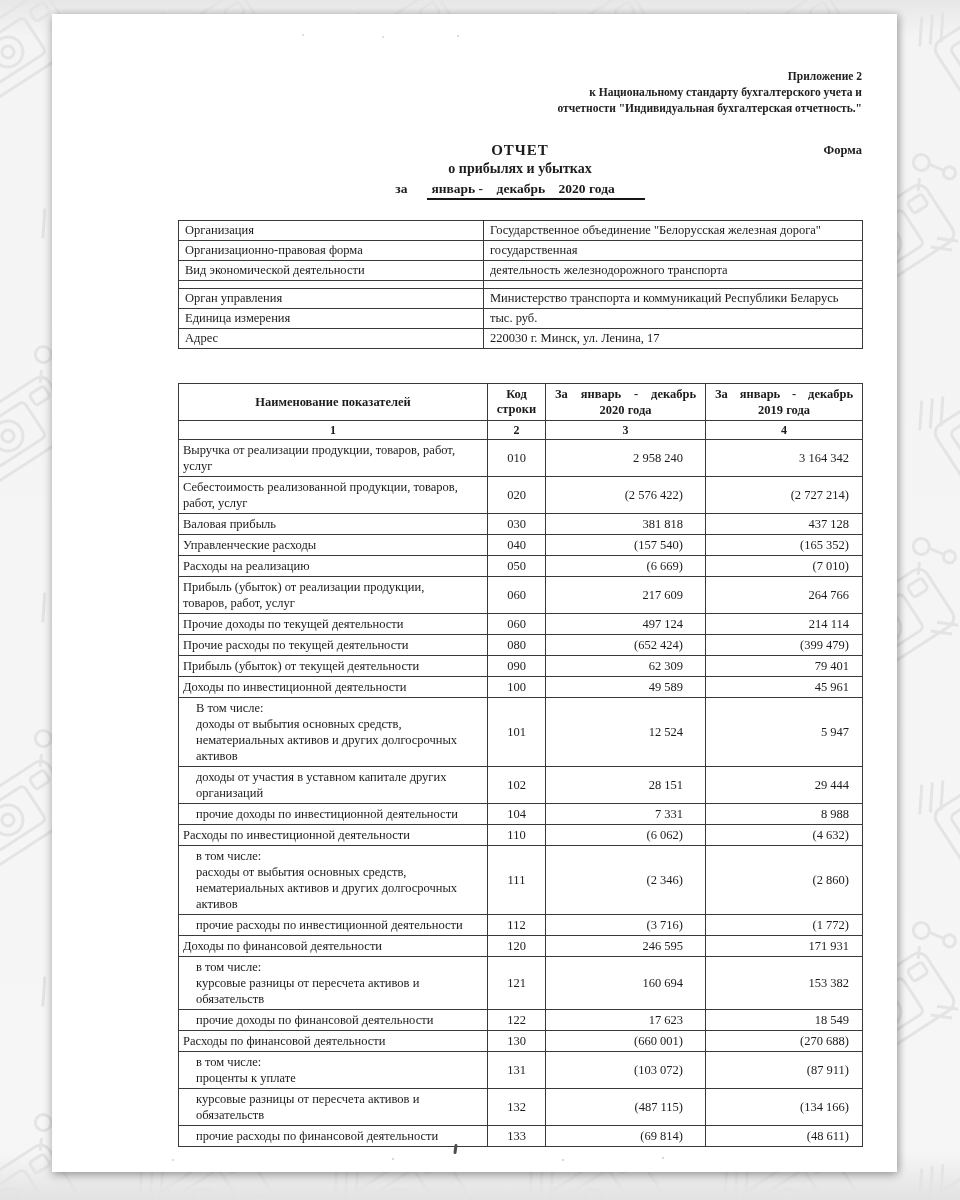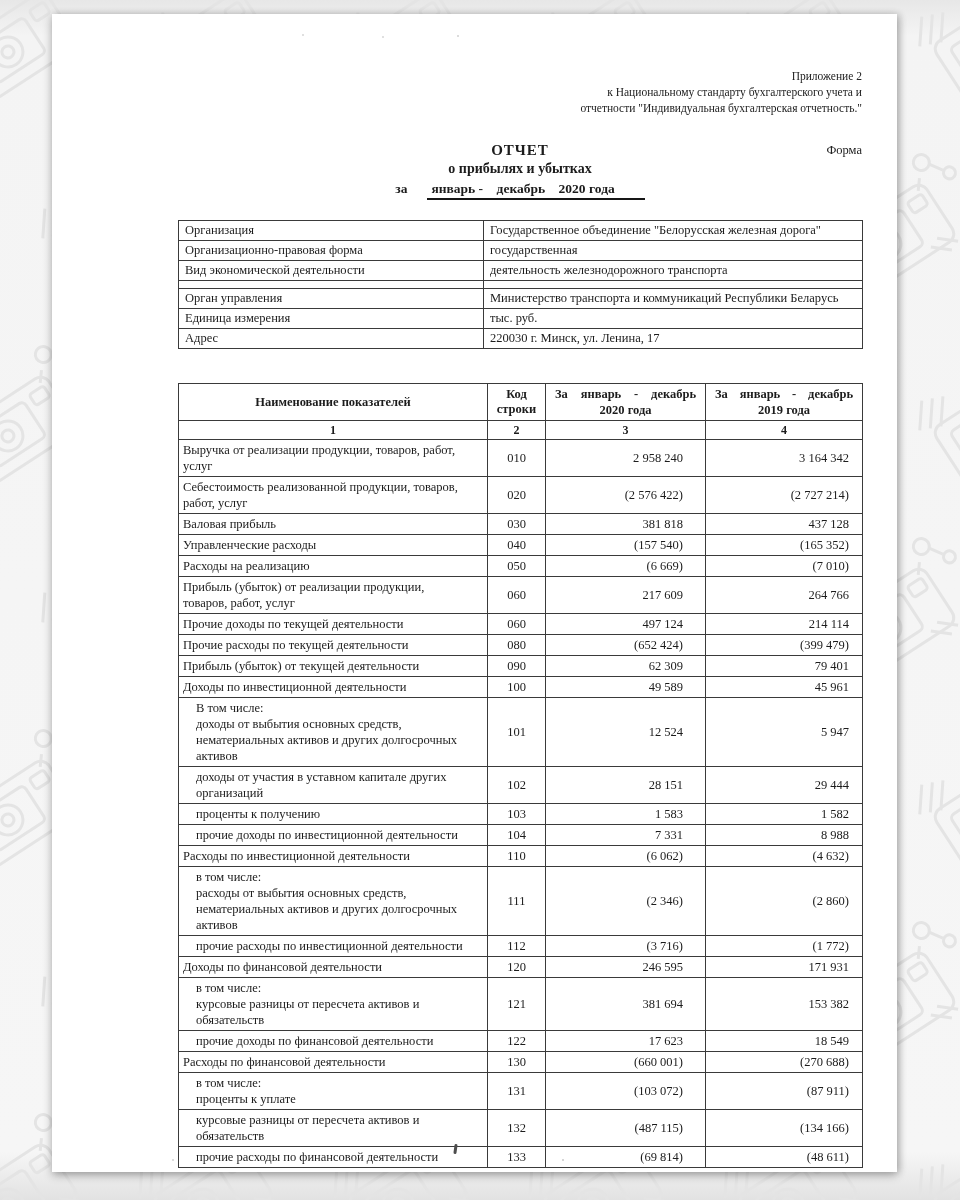--- a/index.html
+++ b/index.html
@@ -7,21 +7,21 @@
   #stage{position:relative;width:960px;height:1200px;overflow:hidden;
          background:linear-gradient(180deg,#e7e7e7 0%,#f4f4f4 3%,#f6f6f6 96%,#e2e2e2 100%);}
   
   #pattern-layer{position:absolute;inset:0;z-index:0;}
   .wm{position:absolute;width:170px;height:170px;}
   
   .page{position:absolute;left:52px;top:14px;width:845px;height:1158px;background:#ffffff;z-index:1;
         box-shadow:0 3px 9px rgba(0,0,0,.30),3px 0 7px rgba(0,0,0,.14);}
   
   .appendix{position:absolute;top:54px;right:35px;width:520px;text-align:right;
-            font-size:11.5px;line-height:16px;color:#222;}
+            font-size:11.5px;line-height:16px;color:#222;font-weight:bold;}
   .form-label{margin-top:26px;font-size:12.5px;}
   
   .title-block{position:absolute;top:128px;left:126px;width:684px;text-align:center;font-weight:bold;}
   .t1{font-size:15px;letter-spacing:1px;}
   .t2{font-size:14px;margin-top:2px;}
   .t3{font-size:13.5px;margin-top:4px;}
   .za{margin-right:20px;}
   .period-underline{display:inline-block;border-bottom:2px solid #161616;
                     padding:0 30px 1px 4px;white-space:pre;}
   
@@ -374,28 +374,20 @@
             <td class="c-name indent">
               <div>доходы от участия в уставном капитале других</div>
               <div>организаций</div>
             </td>
             <td class="c-code">102</td>
             <td class="c-v">28 151</td>
             <td class="c-v4">29 444</td>
           </tr>
           <tr>
             <td class="c-name indent">
-              <div>проценты к получению</div>
-            </td>
-            <td class="c-code">103</td>
-            <td class="c-v">1 583</td>
-            <td class="c-v4">1 582</td>
-          </tr>
-          <tr>
-            <td class="c-name indent">
               <div>прочие доходы по инвестиционной деятельности</div>
             </td>
             <td class="c-code">104</td>
             <td class="c-v">7 331</td>
             <td class="c-v4">8 988</td>
           </tr>
           <tr>
             <td class="c-name">
               <div>Расходы по инвестиционной деятельности</div>
             </td>
@@ -430,21 +422,21 @@
             <td class="c-v">246 595</td>
             <td class="c-v4">171 931</td>
           </tr>
           <tr>
             <td class="c-name indent">
               <div>в том числе:</div>
               <div>курсовые разницы от пересчета активов и</div>
               <div>обязательств</div>
             </td>
             <td class="c-code">121</td>
-            <td class="c-v">381 694</td>
+            <td class="c-v">160 694</td>
             <td class="c-v4">153 382</td>
           </tr>
           <tr>
             <td class="c-name indent">
               <div>прочие доходы по финансовой деятельности</div>
             </td>
             <td class="c-code">122</td>
             <td class="c-v">17 623</td>
             <td class="c-v4">18 549</td>
           </tr>

